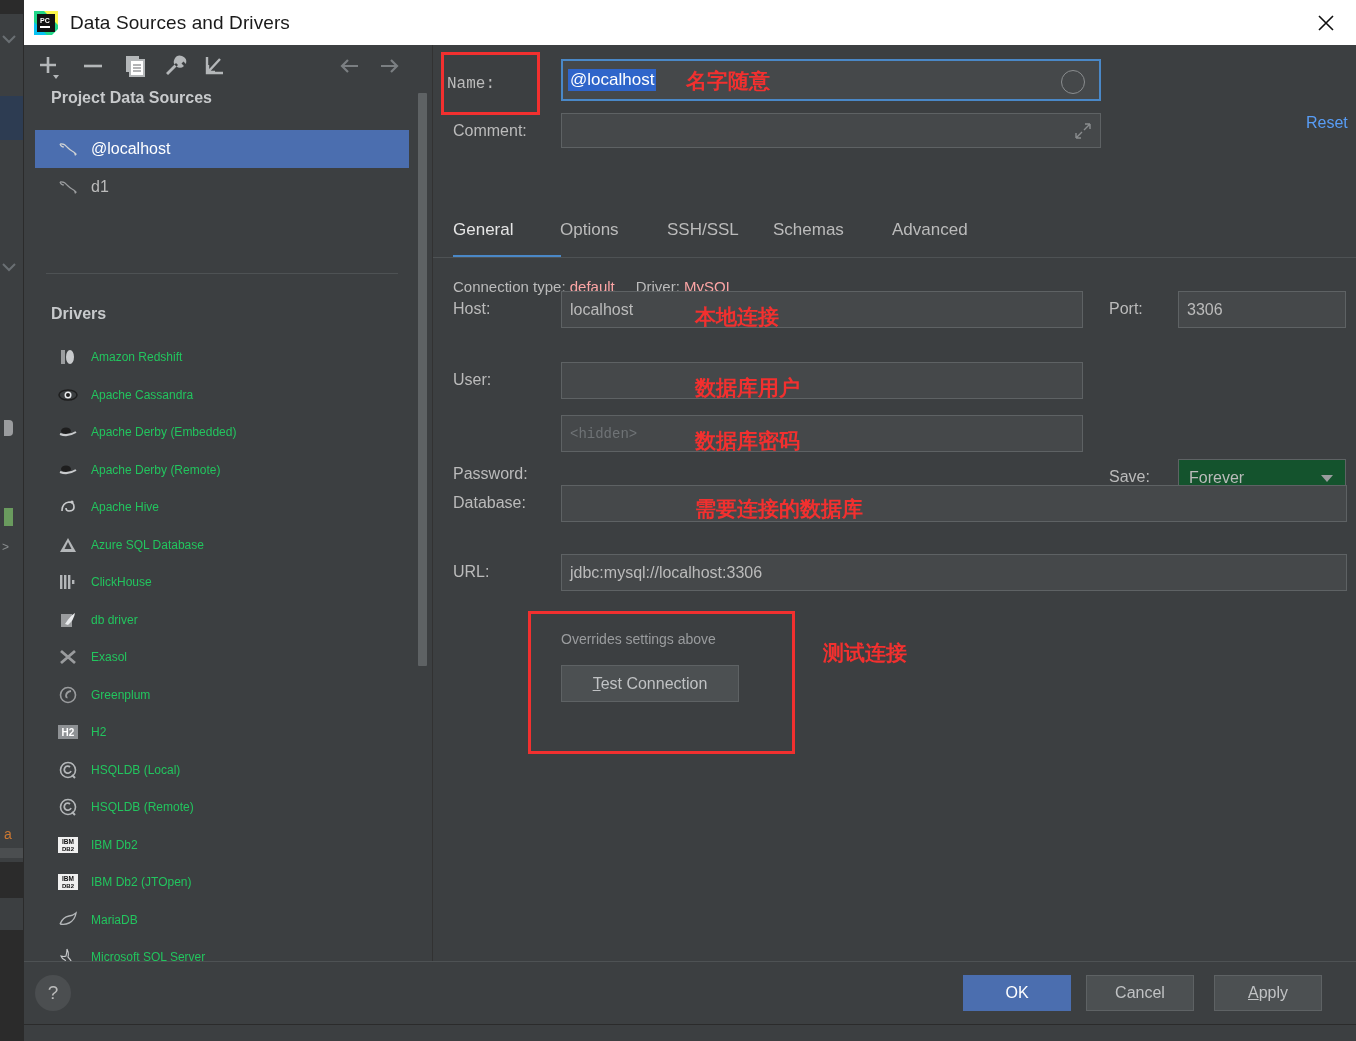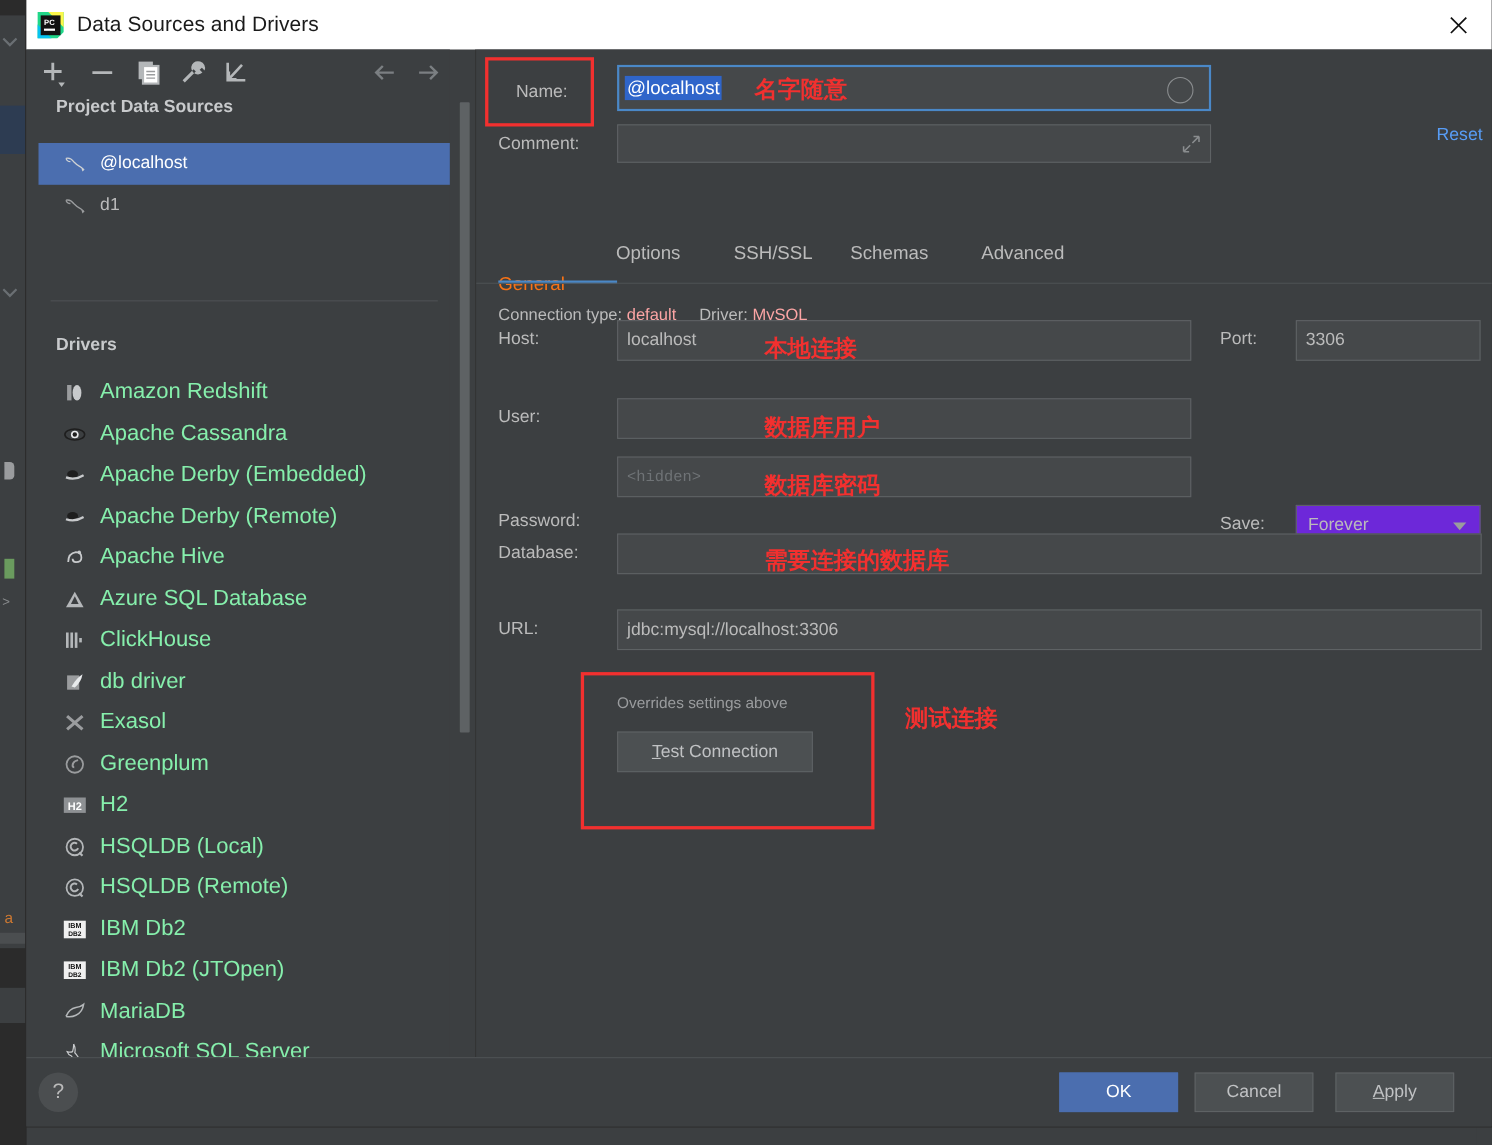--- a/index.html
+++ b/index.html
@@ -61,21 +61,21 @@
   #ds-sep{position:absolute;left:22px;top:228px;width:352px;height:1px;background:#4e5254;}
   #section-drivers{
     position:absolute;left:27px;top:260px;font-size:16px;font-weight:bold;color:#c8cacc;
   }
   .drv-row{
     position:absolute;left:11px;width:374px;height:37.5px;display:flex;align-items:center;
     cursor:default;
   }
   .drv-icon{width:22px;height:22px;margin-left:22px;flex:none;display:flex;
             align-items:center;justify-content:center;}
-  .drv-label{margin-left:12px;font-size:20px;color:#86efac;white-space:nowrap;}
+  .drv-label{margin-left:12px;font-size:12px;color:#22c55e;white-space:nowrap;}
   #lp-scroll-track{position:absolute;left:394px;top:90px;width:8px;height:874px;background:transparent;}
   #lp-scroll-thumb{position:absolute;left:394px;top:93px;width:9px;height:573px;background:#5e6264;border-radius:1px;cursor:default;}
   #lp-divider{position:absolute;left:408px;top:45px;width:1px;height:916px;background:#323232;}
 
   
   #right-panel{position:absolute;left:409px;top:45px;width:923px;height:916px;background:#3c3f41;}
   .lbl{position:absolute;font-size:16px;color:#bbbbbb;}
   .fld{
     position:absolute;background:#45484a;border:1px solid #5e6264;box-sizing:border-box;
     display:flex;align-items:center;
@@ -102,21 +102,21 @@
   #comment-expand{position:absolute;right:8px;top:8px;width:18px;height:18px;}
   #reset-link{
     position:absolute;left:873px;top:69px;font-size:16px;color:#589df6;cursor:default;
   }
 
   
   #tabs{position:absolute;left:0;top:165px;width:923px;height:48px;}
   .tab{
     position:absolute;top:10px;font-size:17px;color:#bbbbbb;cursor:default;
   }
-  .tab.active{color:#f97316;margin-top:29px;}
+  .tab.active{color:#e5e5e5;}
   #tab-underline{position:absolute;left:20px;top:45px;width:108px;height:3px;background:#4a88c7;}
   #tabs-rule{position:absolute;left:0;top:47px;width:923px;height:1px;background:#4e5254;}
 
   
   #conn-row{position:absolute;left:20px;top:233px;font-size:15px;color:#bbbbbb;}
   #conn-row .lk{color:#fca5a5;cursor:default;}
 
   
   .ann{
     position:absolute;color:#f2302f;font-size:21px;font-weight:bold;white-space:nowrap;
@@ -147,21 +147,21 @@
     justify-content:center;box-sizing:border-box;cursor:default;font-size:16px;
   }
   #ok-btn{left:939px;width:108px;background:#4b6eaf;border:1px solid #4b6eaf;color:#ffffff;}
   #cancel-btn{left:1062px;width:108px;background:#4c5052;border:1px solid #5e6264;color:#c0c2c4;}
   #apply-btn{left:1190px;width:108px;background:#4c5052;border:1px solid #5e6264;color:#c0c2c4;}
   .dbtn u{text-decoration:underline;}
 
   
   #save-select{
     position:absolute;left:745px;top:414px;width:168px;height:37px;
-    background:#6d28d9;border:1px solid #5e6264;box-sizing:border-box;
+    background:#14532d;border:1px solid #5e6264;box-sizing:border-box;
     display:flex;align-items:center;cursor:default;
   }
   #save-select .val{margin-left:10px;font-size:16px;color:#bbbbbb;}
   #save-arrow{
     position:absolute;right:12px;top:15px;width:0;height:0;
     border-left:6px solid transparent;border-right:6px solid transparent;
     border-top:7px solid #9a9c9e;
   }
 </style>
 </head>
@@ -454,21 +454,21 @@
     </div>
 
   </div>
 
   <div id="lp-scroll-track"></div>
   <div id="lp-scroll-thumb"></div>
   <div id="lp-divider"></div>
 
   <div id="right-panel">
 
-    <div class="lbl" style="left:36px;top:30px;">Name:</div>
+    <div class="lbl" style="left:14px;top:30px;font-family:Liberation Mono, monospace;">Name:</div>
     <div id="name-redbox"></div>
 
     <div id="name-field">
       <span id="name-sel">@localhost</span>
       <span id="name-circle"></span>
     </div>
     <div class="ann" style="left:253px;top:22px;">名字随意</div>
 
     <div class="lbl" style="left:20px;top:77px;">Comment:</div>
     <div class="fld" id="comment-field">

